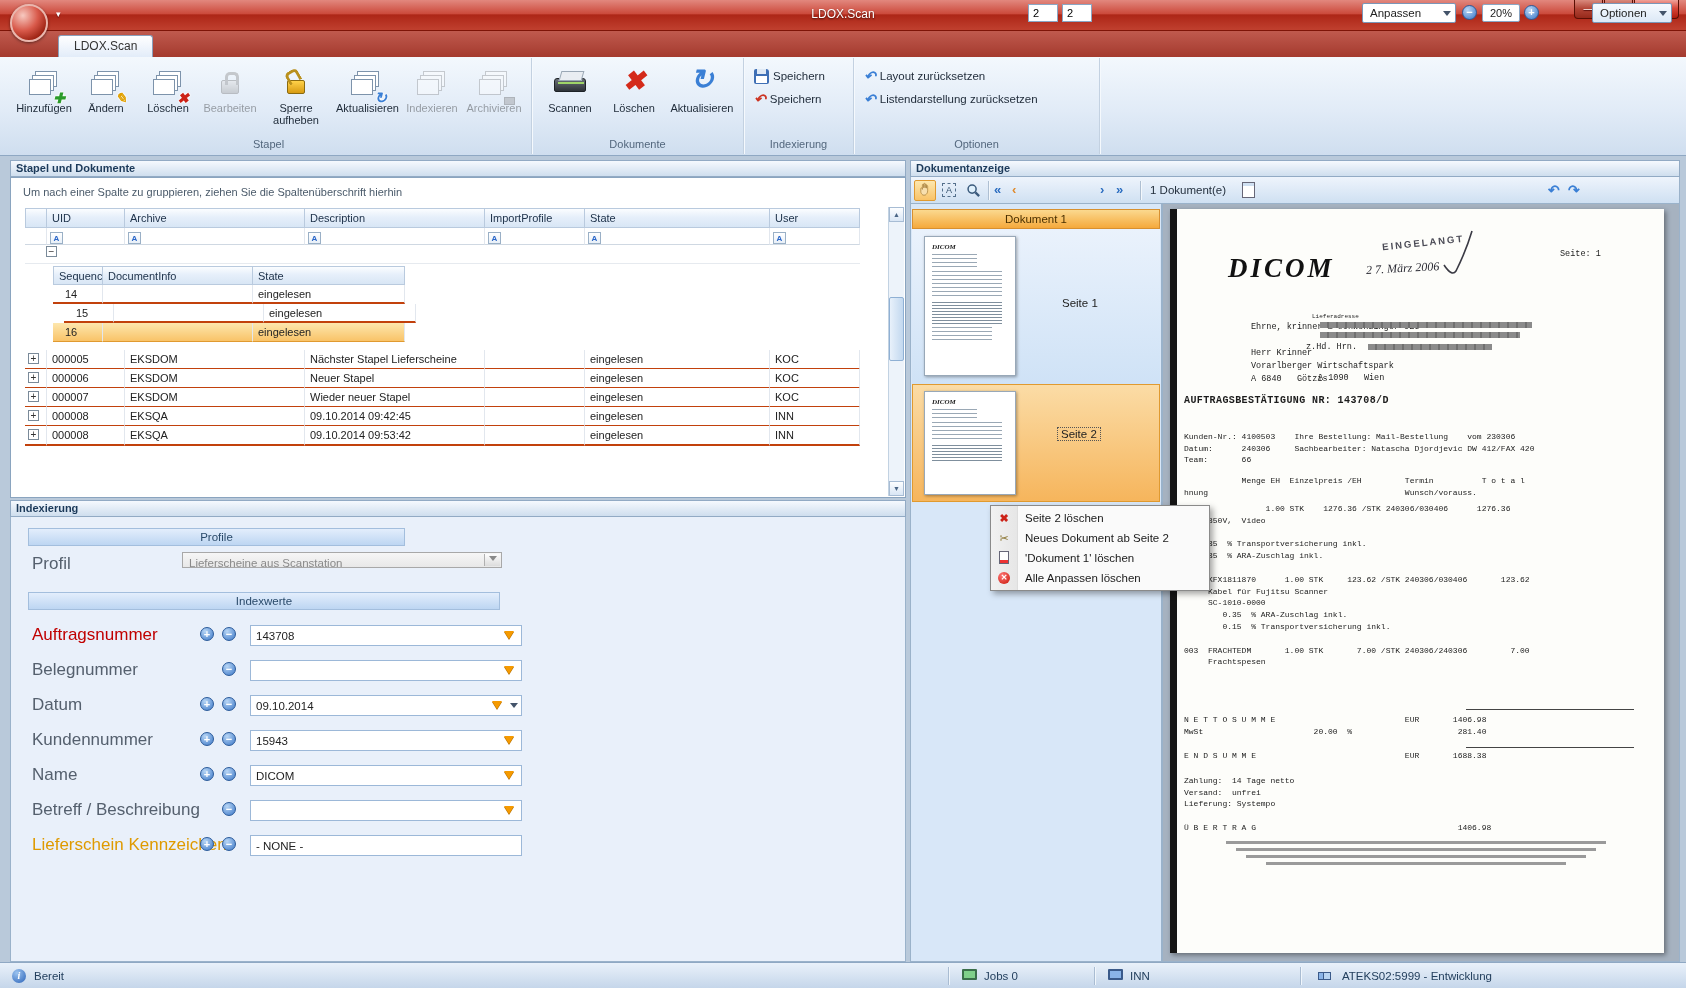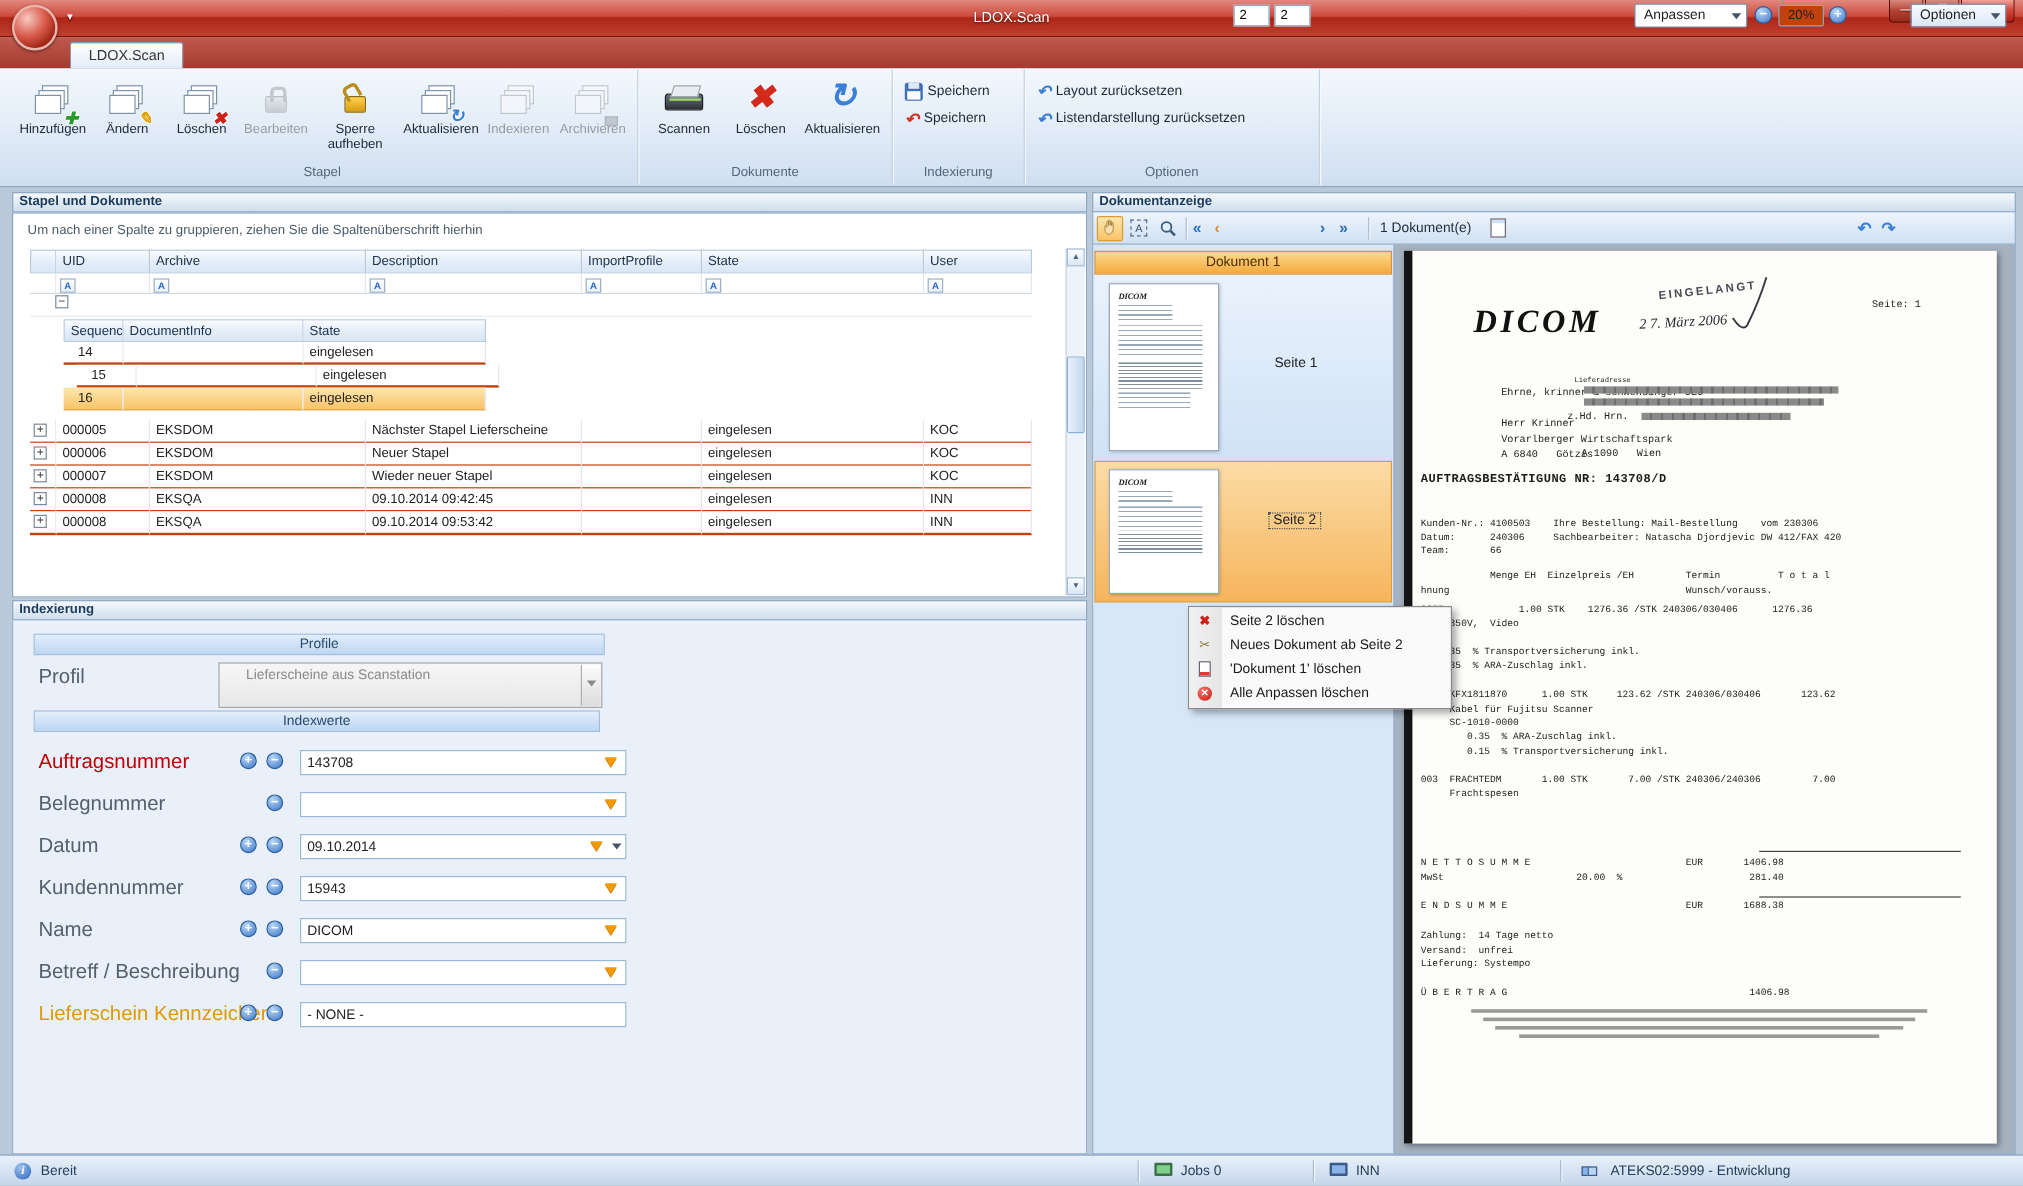--- a/index.html
+++ b/index.html
@@ -70,33 +70,33 @@
 
   
   .formbg{left:10px;top:517px;width:896px;height:445px;background:#e9f0fa;border:1px solid #9ab2ca;border-top:none}
   .secbar{height:18px;background:linear-gradient(#e3eefc,#bdd6f2);border:1px solid #a3bedd;text-align:center;color:#2a4a6a;font-size:11.5px;line-height:16px}
   .flabel{font-size:17px;color:#55606e;line-height:21px}
   .flabel.lred{color:#c00000}.flabel.lorange{color:#df9a00}
   .cbtn{width:14px;height:14px;border-radius:50%;background:radial-gradient(circle at 35% 28%,#b8d6f5,#3c78c8);border:1px solid #2a5a9a;color:#fff;font-size:11px;line-height:12px;text-align:center;font-weight:bold}
   .finput{height:21px;background:#fff;border:1px solid #9cb8d8;font-size:11.5px;padding:0 24px 0 5px;color:#222;font-family:"Liberation Sans",sans-serif;width:272px}
   .oarr{width:0;height:0;border:5px solid transparent;border-top:8px solid #f59a00;filter:drop-shadow(0 1px 0 #b36d00)}
   .caret{width:0;height:0;border:4px solid transparent;border-top:5px solid #44546a}
-  .combo{height:38px;background:linear-gradient(#f6f6f6,#e8e8e8);border:1px solid #a8a8a8;color:#8a8a8a;font-size:11.5px;line-height:20px;padding-left:22px;position:relative}
+  .combo{height:16px;background:linear-gradient(#f6f6f6,#e8e8e8);border:1px solid #a8a8a8;color:#8a8a8a;font-size:11.5px;line-height:20px;padding-left:6px;position:relative}
   .combo .cbx{position:absolute;right:1px;top:1px;bottom:1px;width:16px;background:linear-gradient(#fdfdfd,#dcdcdc);border-left:1px solid #b0b0b0;display:flex;align-items:center;justify-content:center}
 
   
   .vtoolbar{left:910px;top:177px;width:770px;height:27px;background:linear-gradient(#eef4fc,#cfe0f2);border:1px solid #9ab2ca;border-top:none}
   .tbtn{position:absolute;top:2px;width:22px;height:21px;border:1px solid transparent;border-radius:2px;text-align:center}
   .tbtn.active{border-color:#e09a30;background:linear-gradient(#fde7ae,#f9c368)}
   .tsep{position:absolute;top:3px;width:1px;height:19px;background:#aebfd2;box-shadow:1px 0 0 #f4f8fc}
   .navg{font-weight:bold;font-size:13px;line-height:20px;color:#2a6cc0}
   .tinput{position:absolute;top:4px;width:30px;height:18px;border:1px solid #8aa6c4;background:#fff;font-size:11px;text-align:left;padding-left:4px;font-family:"Liberation Sans",sans-serif}
   .tcombo{position:absolute;top:3px;height:20px;background:#fff;border:1px solid #7a96b8;border-radius:2px;font-size:11.5px;line-height:18px;padding:0 18px 0 7px}
   .tcombo .caret{position:absolute;right:4px;top:7px}
-  .zbox{position:absolute;top:4px;width:38px;height:18px;background:#c2410c;border:1px solid #8aa6c4;border-radius:2px;font-size:11px;text-align:center;line-height:16px}
+  .zbox{position:absolute;top:4px;width:38px;height:18px;background:#ffffff;border:1px solid #8aa6c4;border-radius:2px;font-size:11px;text-align:center;line-height:16px}
   .ccirc{position:absolute;top:5px;width:15px;height:15px;border-radius:50%;background:radial-gradient(circle at 35% 28%,#b8d6f5,#3c78c8);border:1px solid #2a5a9a;color:#fff;font-weight:bold;font-size:11px;line-height:13px;text-align:center}
 
   .thumbscol{left:910px;top:204px;width:252px;height:758px;background:#d8e7f8;border:1px solid #9ab2ca;border-top:none}
   .dokhdr{left:912px;top:209px;width:248px;height:20px;background:linear-gradient(#fbd98f,#f5a93c);border:1px solid #d89030;text-align:center;font-size:11.5px;line-height:18px;color:#4a3000}
   .prow1{left:912px;top:229px;width:248px;height:155px;background:linear-gradient(#eaf2fc,#cfe2f6)}
   .prow2{left:912px;top:384px;width:248px;height:118px;background:linear-gradient(#fbdca6,#f6b55c);border:1px solid #e09a30}
   .thumbpage{position:absolute;background:#fff;border:1px solid #98a8b8;box-shadow:1px 1px 3px rgba(0,0,0,.35);overflow:hidden}
   .tlogo{font-family:"Liberation Serif",serif;font-style:italic;font-weight:bold;font-size:7px;margin:6px 0 2px 7px}
   .tln{margin:3px 7px 0 7px;background:repeating-linear-gradient(to bottom,#9aa8b5 0,#9aa8b5 1px,transparent 1px,transparent 4px)}
   .pagelabel{position:absolute;font-size:11.5px;color:#222}
@@ -347,21 +347,21 @@
   <div class="vsb">
     <div class="ar" style="top:0">▲</div>
     <div class="thumb"></div>
     <div class="ar" style="bottom:0">▼</div>
   </div>
 </div>
 
 <div class="abs phdr" style="left:10px;top:500px;width:896px;height:17px">Indexierung</div>
 <div class="abs formbg"></div>
 
-<div class="abs secbar" style="left:28px;top:528px;width:476px">Profile</div>
+<div class="abs secbar" style="left:28px;top:528px;width:377px">Profile</div>
 <div class="abs flabel" style="left:32px;top:553px">Profil</div>
 <div class="abs combo" style="left:182px;top:552px;width:320px">
   <span>Lieferscheine aus Scanstation</span>
   <span class="cbx">
       <i class="caret" style="border-top-color:#8a8a8a"></i>
     </span>
 </div>
 <div class="abs secbar" style="left:28px;top:592px;width:472px">Indexwerte</div>
 
 <div class="abs flabel lred" style="left:32px;top:624px">Auftragsnummer</div>

